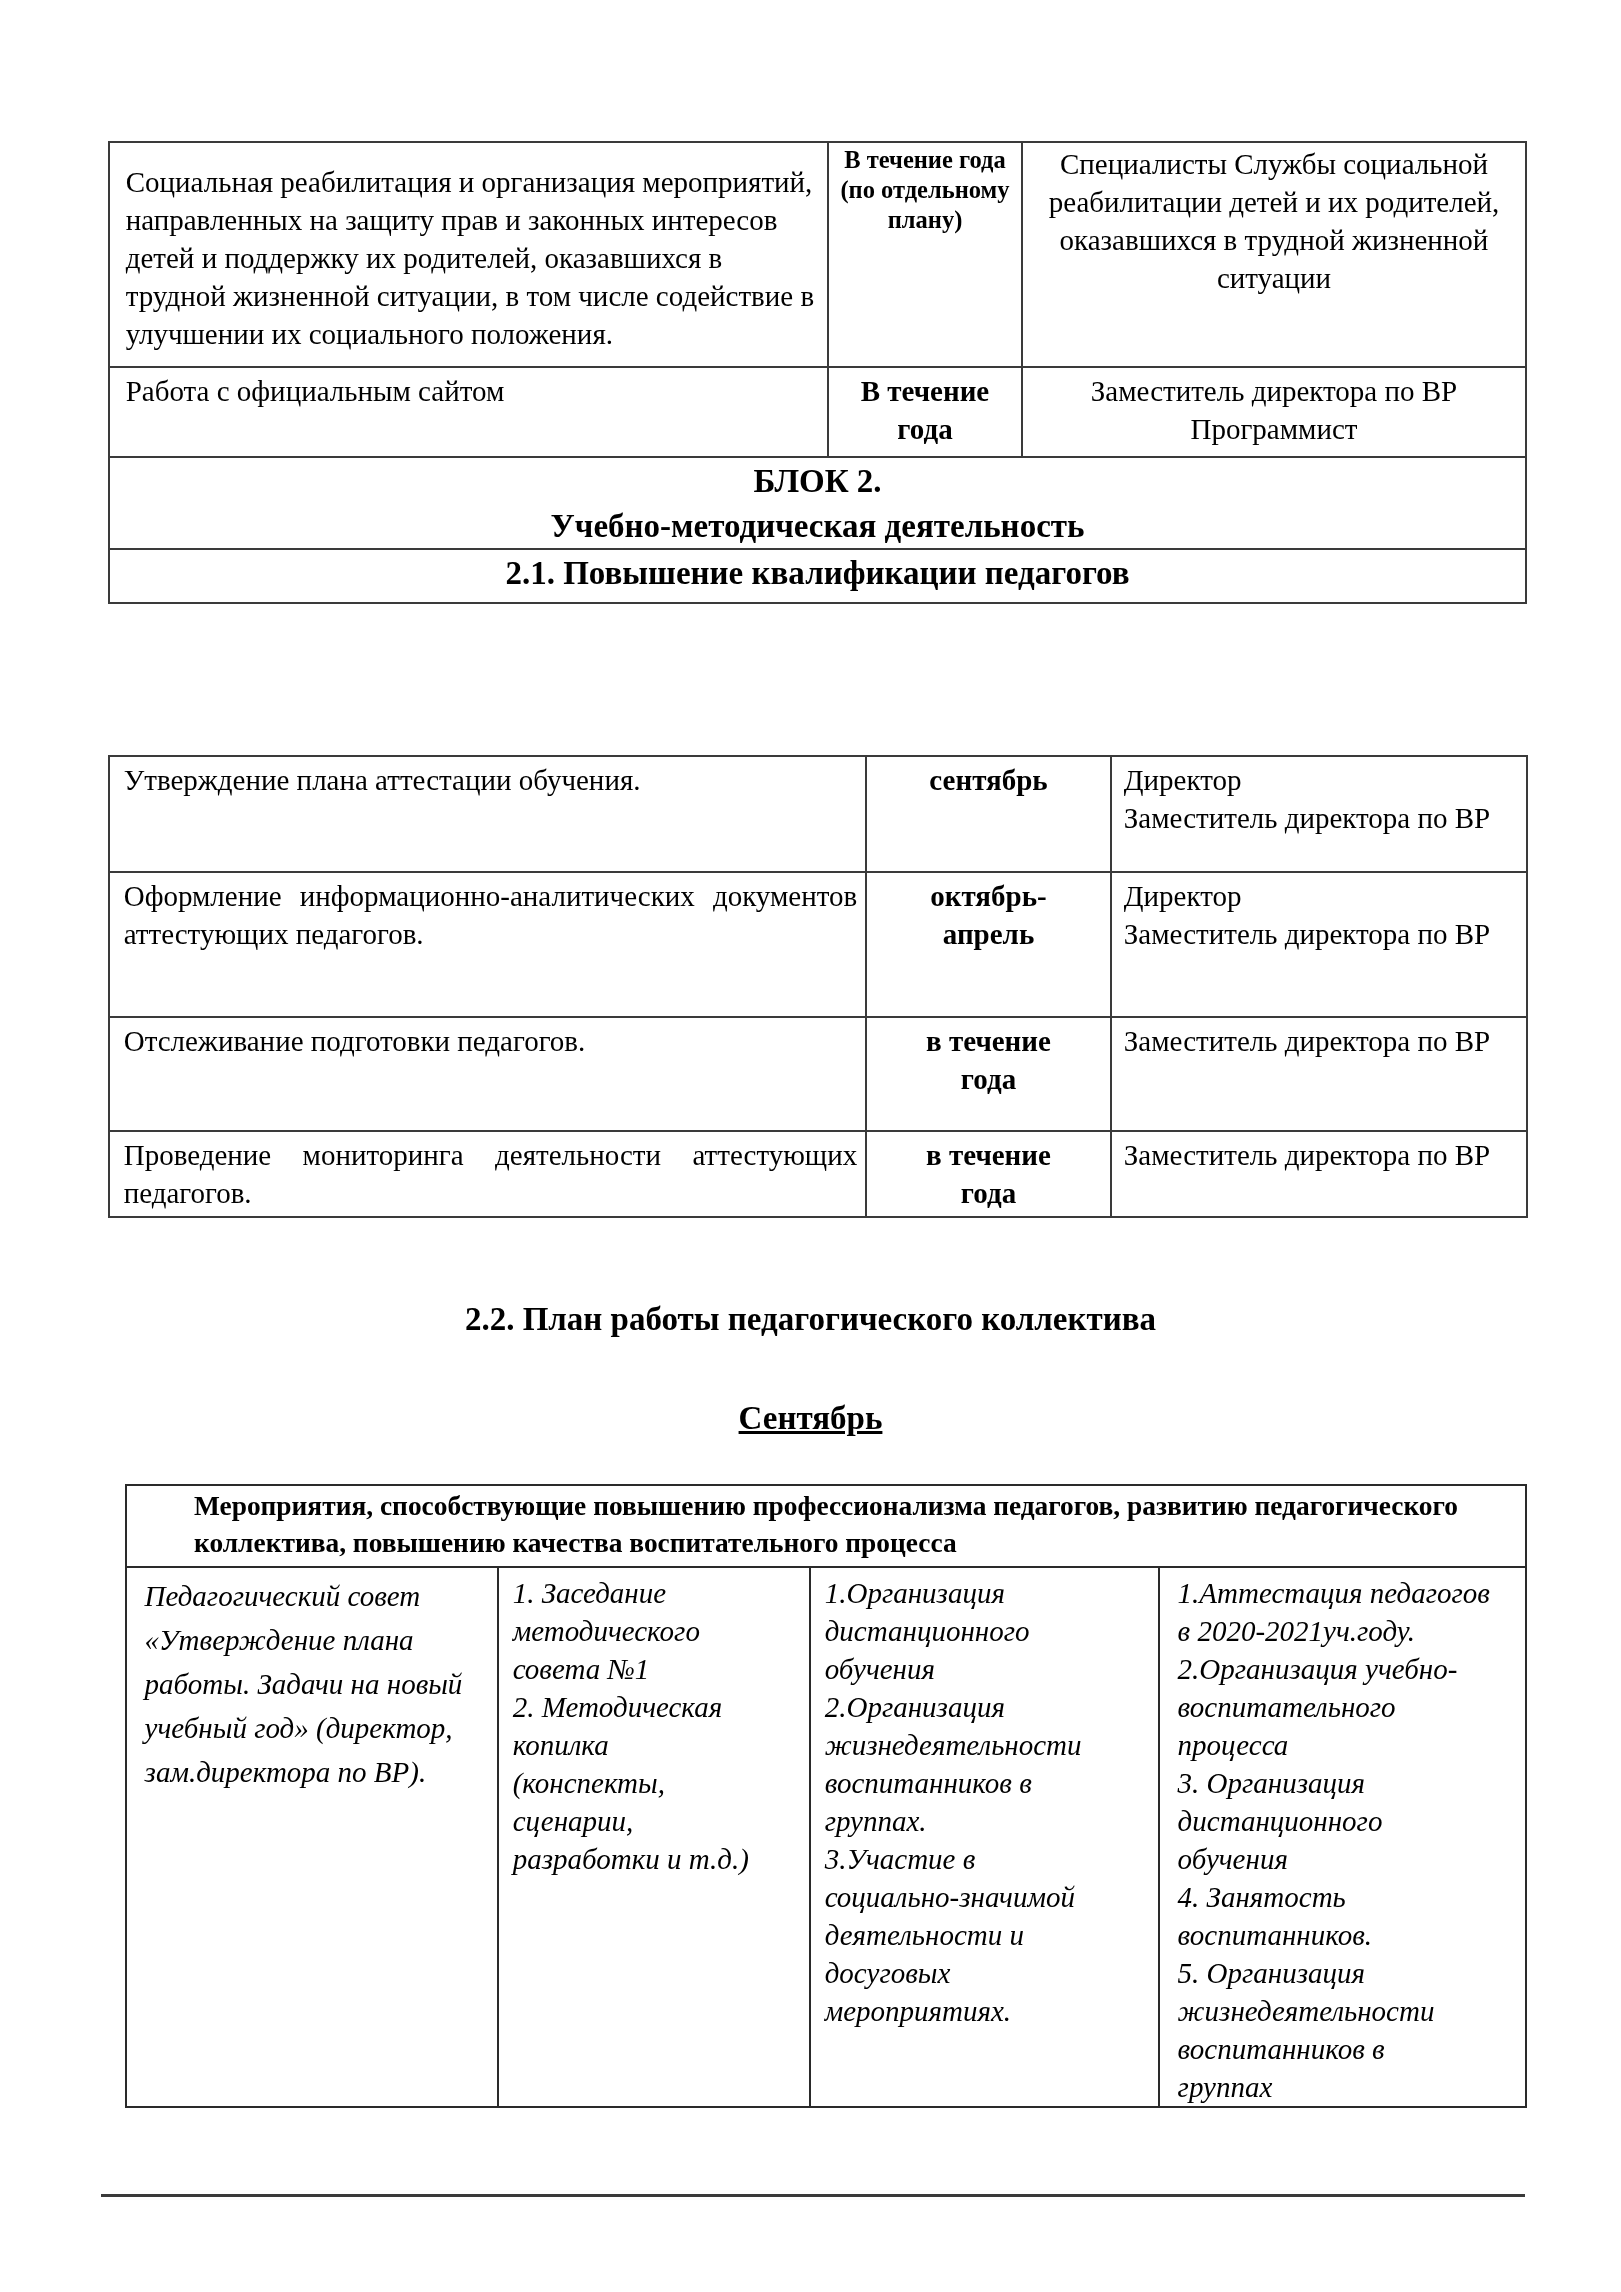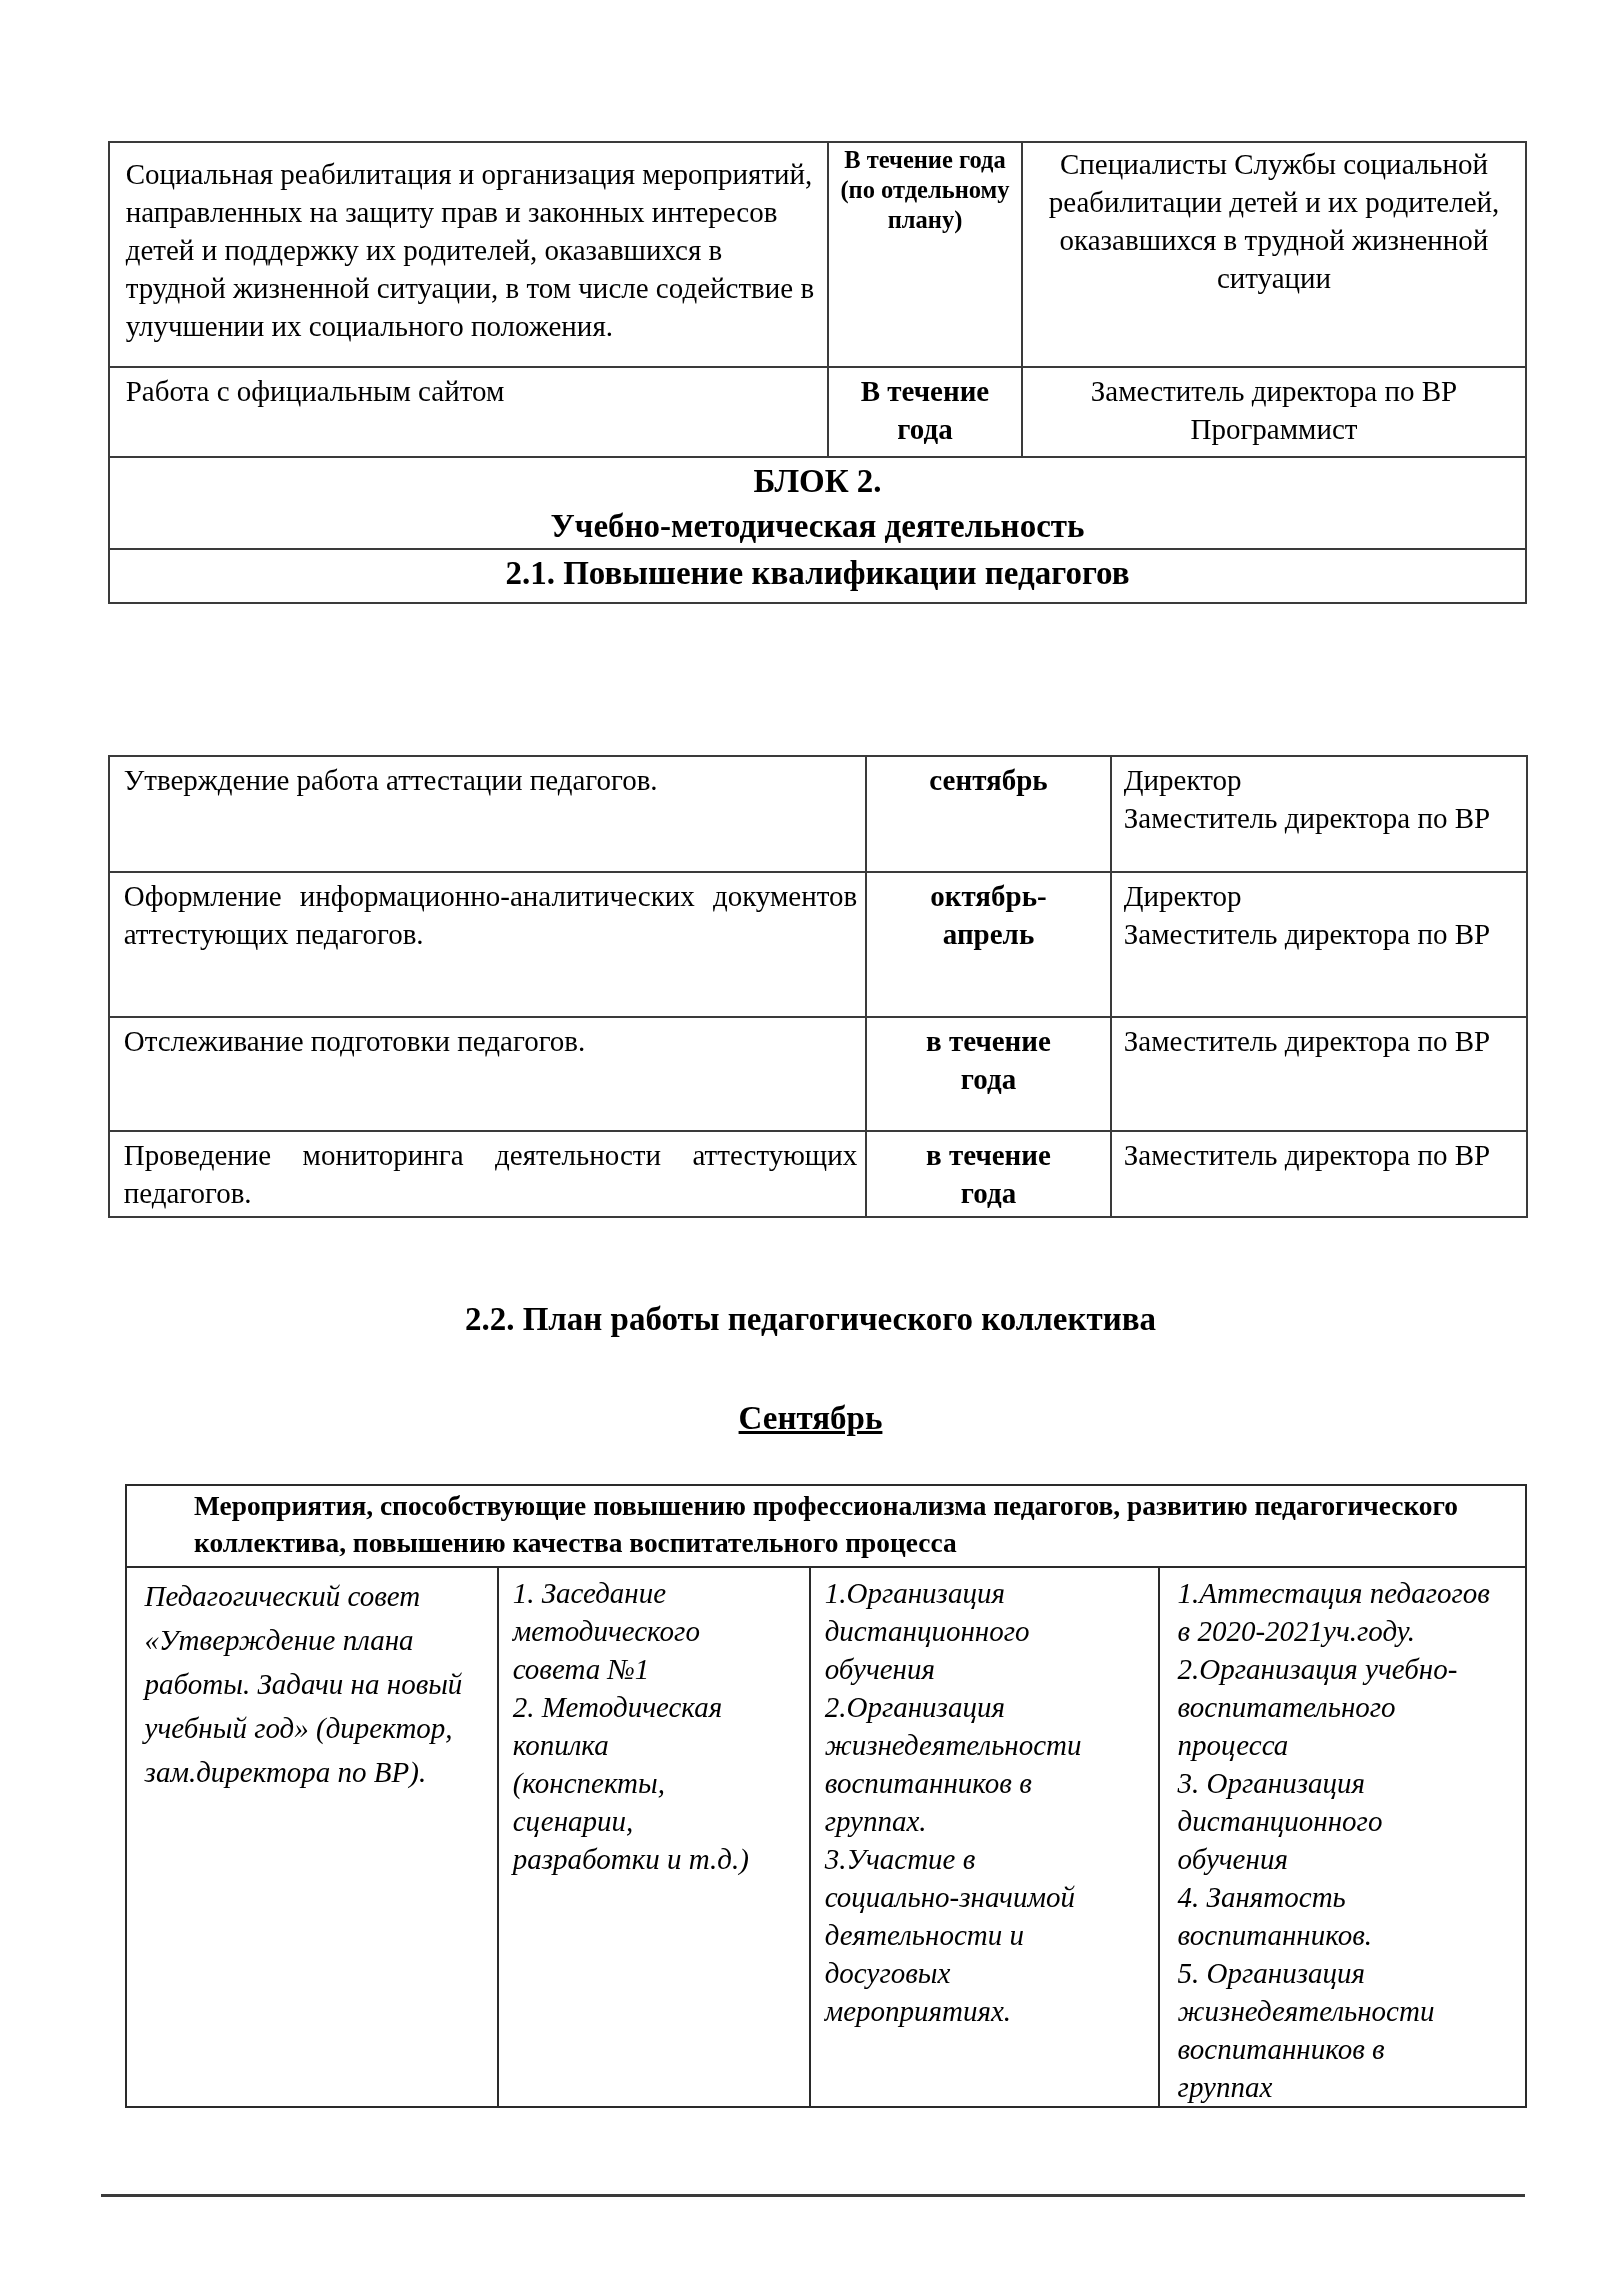--- a/index.html
+++ b/index.html
@@ -35,21 +35,21 @@
 
 <table class="t1">
   <colgroup>
       <col style="width:719px">
       <col style="width:194px">
       <col style="width:504px">
     </colgroup>
   <tbody>
       <tr style="height:225px">
     <td>
-          <div class="cell-text" style="padding-top:12px">Социальная реабилитация и  организация мероприятий, направленных на защиту прав и законных интересов детей и поддержку их родителей, оказавшихся в трудной жизненной ситуации, в том числе содействие в улучшении их социального положения.</div>
+          <div class="cell-text" style="padding-top:20px">Социальная реабилитация и  организация мероприятий, направленных на защиту прав и законных интересов детей и поддержку их родителей, оказавшихся в трудной жизненной ситуации, в том числе содействие в улучшении их социального положения.</div>
         </td>
     <td>
           <div class="bold-sm">В течение года (по отдельному плану)</div>
         </td>
     <td>
           <div class="cell-text cell-center" style="padding:2px 9.8px">Специалисты Службы социальной реабилитации детей и их родителей, оказавшихся в трудной жизненной ситуации</div>
         </td>
   </tr>
   <tr style="height:90px">
     <td>
@@ -79,21 +79,21 @@
 
 <table class="t2" style="top:755px">
   <colgroup>
       <col style="width:757px">
       <col style="width:245px">
       <col style="width:416px">
     </colgroup>
   <tbody>
       <tr style="height:116px">
     <td>
-          <div class="cell-text" style="padding-left:13.7px">Утверждение работа аттестации педагогов.</div>
+          <div class="cell-text" style="padding-left:13.7px">Утверждение плана аттестации обучения.</div>
         </td>
     <td>
           <div class="bold-md">сентябрь</div>
         </td>
     <td>
           <div class="resp" style="white-space:pre-line">Директор
 Заместитель директора по ВР</div>
         </td>
   </tr>
   <tr style="height:145px">

